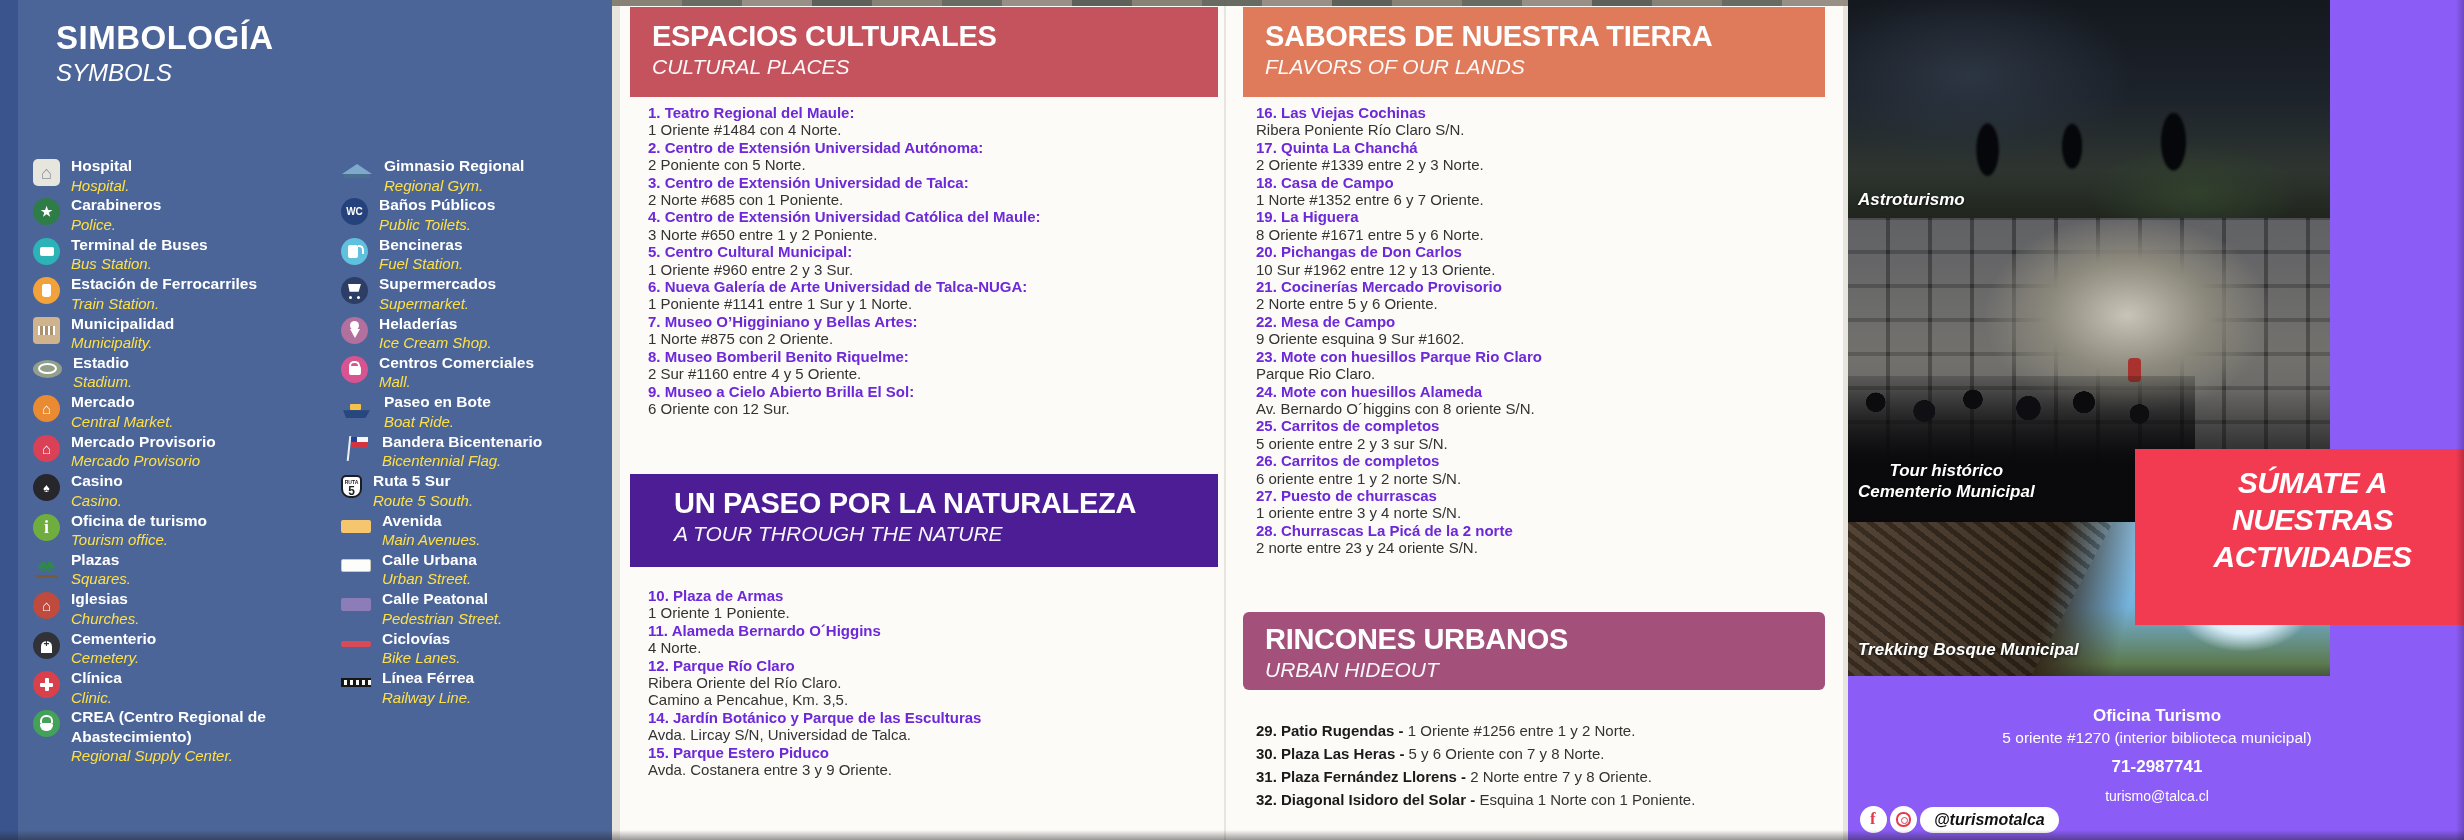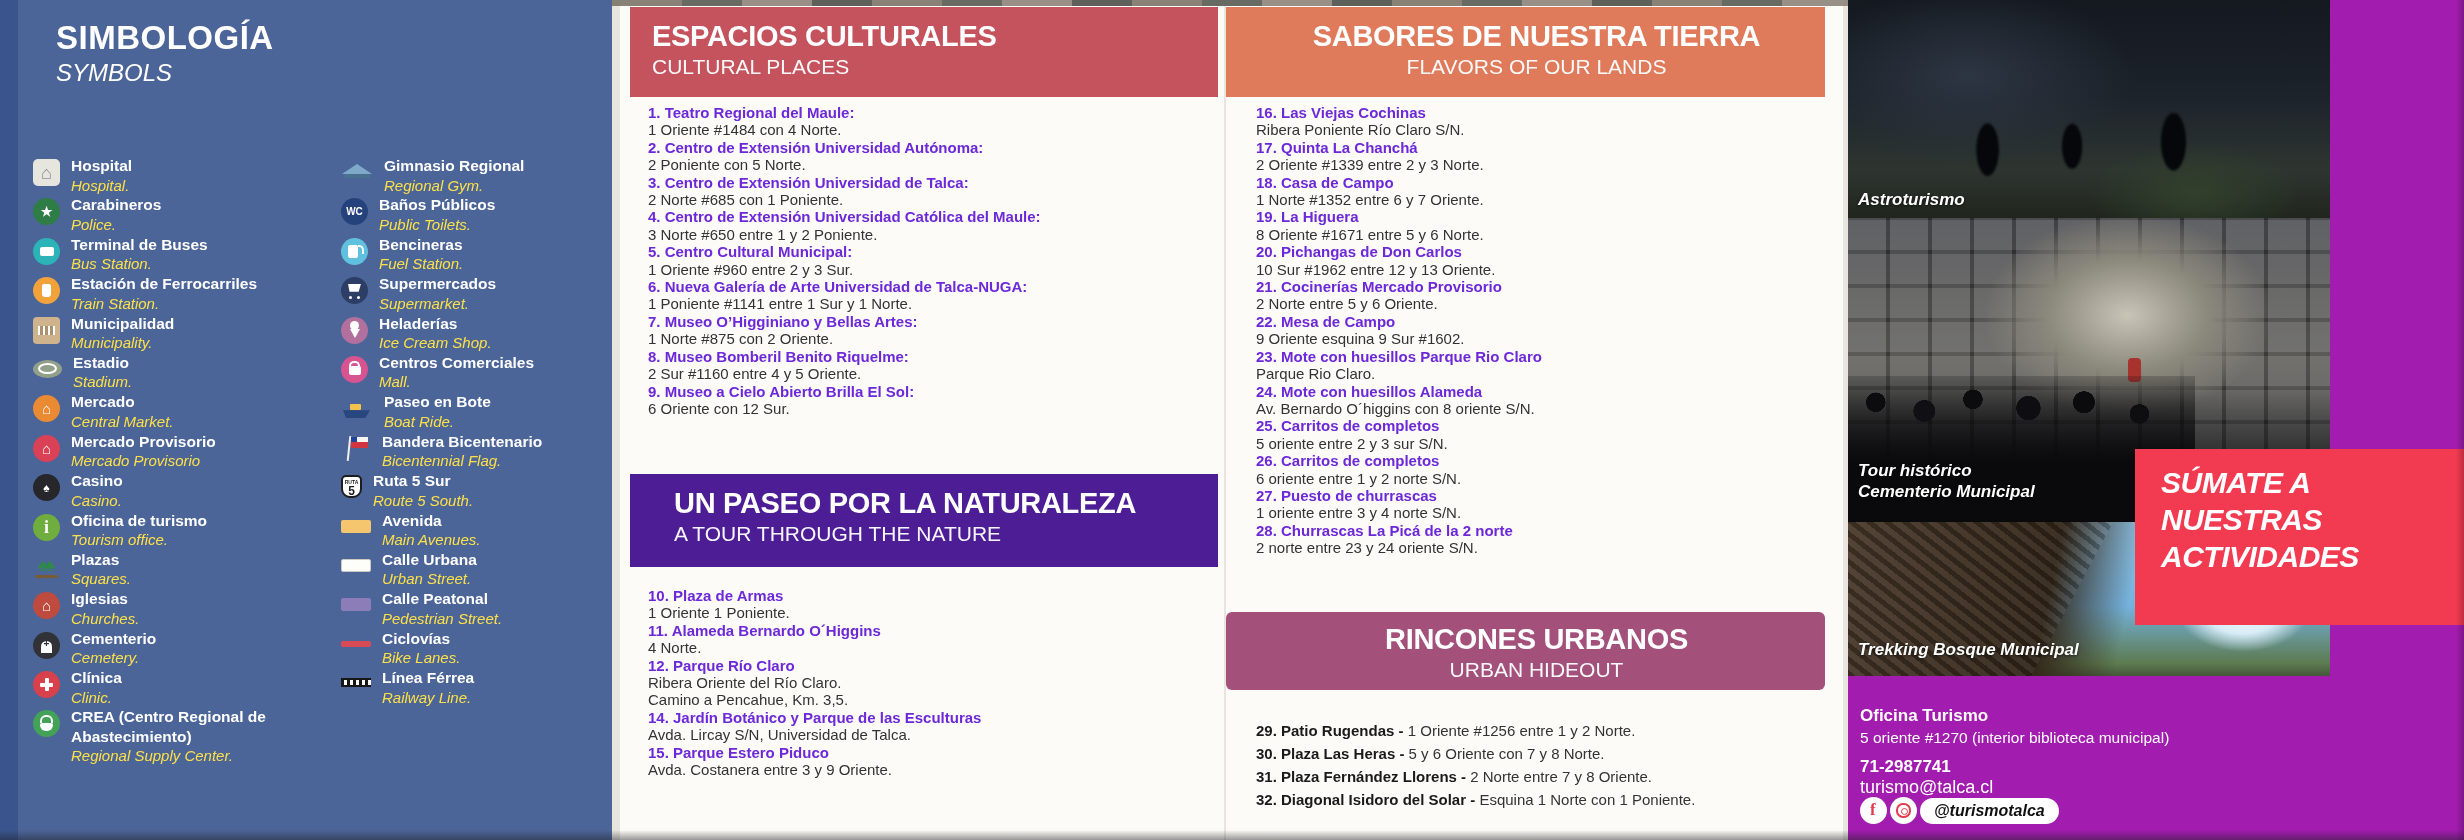--- a/index.html
+++ b/index.html
@@ -106,27 +106,27 @@
       background:repeating-linear-gradient(90deg,#161616 0 3px,#fafafa 3px 6px);
       border-top:2px solid #161616;border-bottom:2px solid #161616;}
 
   
   .p2{left:620px;width:604px;background:#fcfbf7;}
   .p3{left:1226px;width:617px;background:#fcfbf7;}
   .top-sliver{position:absolute;left:612px;top:0;width:1236px;height:6px;z-index:30;opacity:.9;
       background:repeating-linear-gradient(90deg,#7b7468 0 70px,#575b52 70px 130px,#8d847a 130px 200px,#4c5049 200px 260px);}
   .band{position:absolute;color:#fff;box-sizing:border-box;padding:13px 0 0 22px;}
   .p2 .band{left:10px;right:6px;}
-  .p3 .band{left:0;right:18px;text-align:center;}
+  .p3 .band{left:17px;right:18px;}
   .band-cultural{top:7px;height:90px;}
   .band-nature{top:474px;height:93px;}
   .band-flavors{top:7px;height:90px;}
   .band-urban{top:612px;height:78px;padding-top:11px;border-radius:6px;}
   .band-title{font-size:29px;font-weight:800;letter-spacing:-.3px;line-height:33px;}
-  .band-sub{font-size:21px;line-height:24px;margin-top:2px;opacity:.96;}
+  .band-sub{font-size:21px;font-style:italic;line-height:24px;margin-top:2px;opacity:.96;}
   .poi-list{position:absolute;font-size:15px;line-height:17.4px;color:#333;}
   .list-cultural{left:28px;top:104px;right:20px;}
   .list-nature{left:28px;top:587px;right:20px;}
   .list-flavors{left:30px;top:104px;right:24px;}
   .list-urban{left:30px;top:719px;right:10px;line-height:23px;}
   .poi-name{font-weight:700;color:#6d28d9;display:block;}
   .poi-addr{display:block;}
   .urb-name{font-weight:700;color:#1a1a1a;}
 
   
@@ -169,21 +169,21 @@
   .ph-cap{position:absolute;left:10px;color:#fff;font-weight:700;font-style:italic;font-size:17px;
       line-height:21px;white-space:pre-line;text-shadow:0 1px 3px rgba(0,0,0,.65);z-index:5;}
   .cap1{bottom:8px;} .cap2{bottom:20px;} .cap3{bottom:16px;}
   .cta{position:absolute;left:287px;top:409px;right:0;height:176px;background:#f23a50;z-index:6;margin-top:40px;}
   .cta-text{padding:15px 0 0 26px;color:#fff;font-size:30px;line-height:37px;font-weight:900;
       font-style:italic;white-space:pre-line;letter-spacing:-.5px;}
   .contact{position:absolute;left:12px;top:706px;right:10px;color:#fff;}
   .c-title{font-weight:800;font-size:17px;line-height:20px;}
   .c-addr{font-size:15.5px;line-height:19px;margin-top:2px;}
   .c-phone{font-weight:800;font-size:17px;line-height:20px;margin-top:10px;}
-  .c-email{font-size:18px;line-height:19px;margin-top:1px;}
+  .c-email{font-size:14px;line-height:19px;margin-top:10px;}
   .c-social{display:flex;align-items:center;gap:3px;}
   .fb{width:27px;height:27px;background:#fff;border-radius:50%;position:relative;display:inline-block;}
   .fb::before{content:"f";position:absolute;left:10px;top:3px;color:#e23c4c;font-weight:700;font-size:17px;
       font-family:"Liberation Serif",serif;}
   .ig{width:27px;height:27px;background:#fff;border-radius:50%;position:relative;display:inline-block;}
   .ig::before{content:"";position:absolute;inset:6px;border:2px solid #e23c4c;border-radius:7px;}
   .ig::after{content:"";position:absolute;left:11px;top:11px;width:5px;height:5px;border:1.5px solid #e23c4c;border-radius:50%;}
   .pill{background:#fff;color:#111;font-weight:800;font-style:italic;border-radius:16px;
       padding:4px 14px;font-size:16px;display:inline-block;}
 </style>
@@ -616,21 +616,21 @@
         <div class="urb">
           <span class="urb-name">31. Plaza Fernández Llorens - </span><span>2 Norte entre 7 y 8 Oriente.</span>
         </div>
 
         <div class="urb">
           <span class="urb-name">32. Diagonal Isidoro del Solar - </span><span>Esquina 1 Norte con 1 Poniente.</span>
         </div>
       </div>
   </div>
 
-  <div class="panel acts" style="background-color: #a21caf;">
+  <div class="panel acts" style="background-color: #8b5cf6; text-align: center;">
     <div class="photo photo1">
       <div class="ph-cap cap1">Astroturismo</div>
     </div>
     <div class="photo photo3">
       <div class="hiker"></div>
       <div class="ph-cap cap3">Trekking Bosque Municipal</div>
     </div>
     <div class="photo photo2">
       <div class="ph-cap cap2">Tour histórico
 Cementerio Municipal</div>

